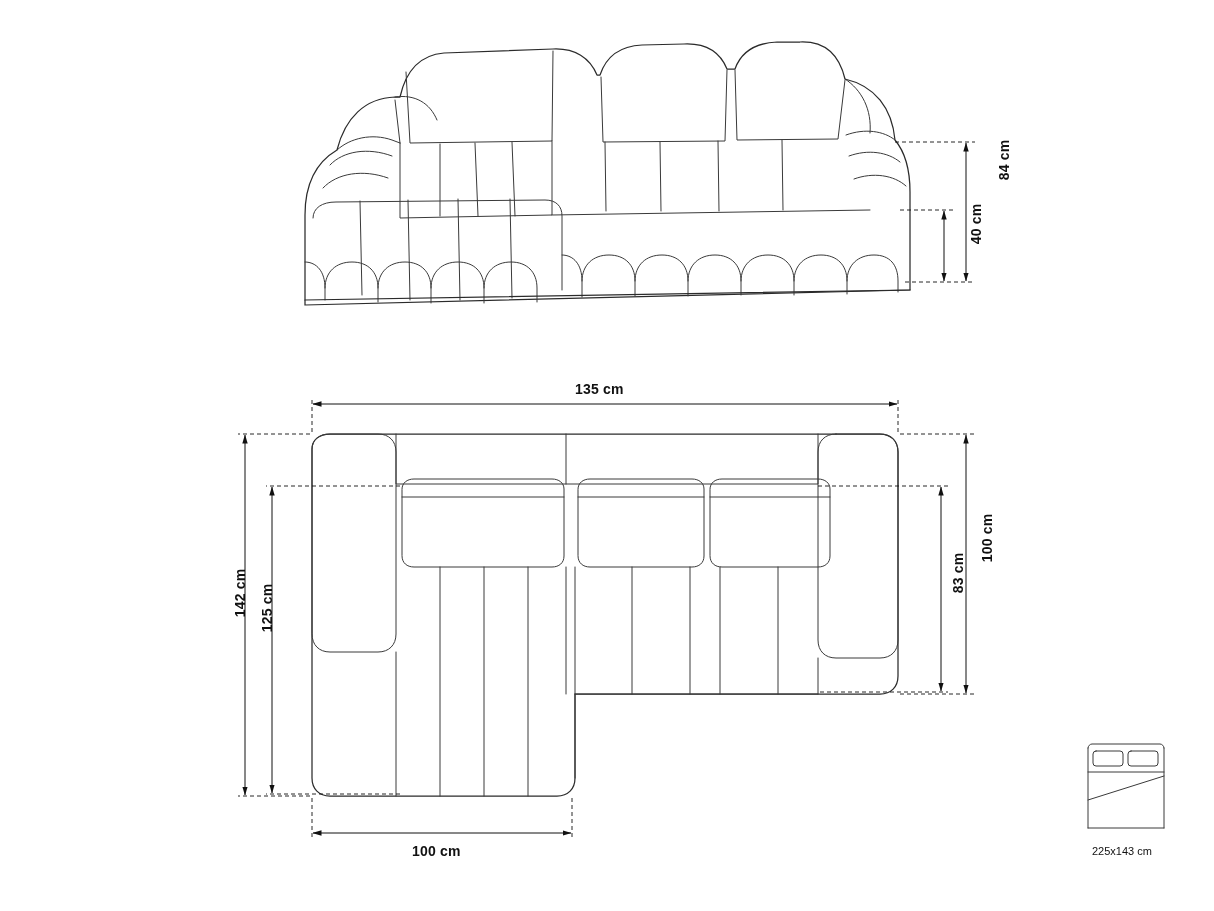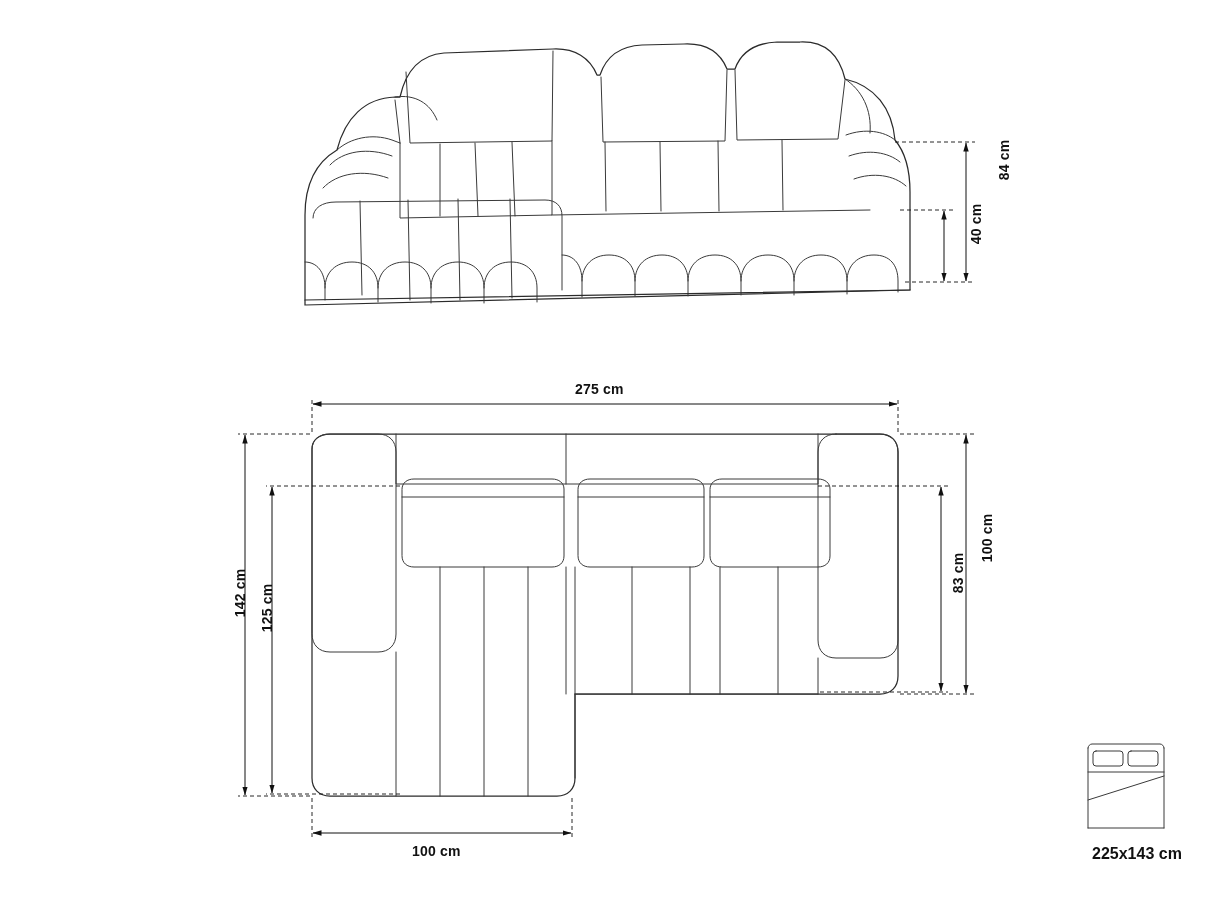--- a/index.html
+++ b/index.html
@@ -32,22 +32,22 @@
     letter-spacing: 0.2px;
     color: #111111;
     white-space: nowrap;
   }
   .dim-label.vert {
     transform-origin: 50% 50%;
     transform: rotate(-90deg);
   }
   .bedsize-label {
     position: absolute;
-    font-size: 16px;
-    font-weight: bold;
+    font-size: 11px;
+    font-weight: normal;
     color: #111111;
     white-space: nowrap;
   }
   .outline {
     fill: none;
     stroke: #2b2b2b;
     stroke-width: 1.25;
     stroke-linejoin: round;
     stroke-linecap: round;
   }
@@ -243,21 +243,21 @@
       <path class="outline-thin" d="M1088 748 C1088 746 1090 744 1092 744 L1160 744 C1162 744 1164 746 1164 748"></path>
       <rect class="outline-thin" x="1093" y="751" width="30" height="15" rx="3"></rect>
       <rect class="outline-thin" x="1128" y="751" width="30" height="15" rx="3"></rect>
       <path class="outline-thin" d="M1088 800 L1164 776"></path>
     </g>
   </svg>
 
   <div class="dim-label vert" style="left: 966px; top: 140px; width: 60px; margin-left: 8px; margin-top: 12px; text-align: center;">84 cm</div>
   <div class="dim-label vert" style="left: 938px; top: 204px; width: 60px; margin-left: 8px; margin-top: 12px; text-align: center;">40 cm</div>
 
-  <div class="dim-label" style="left: 575px; top: 381px;">275 cm</div>
+  <div class="dim-label" style="left: 575px; top: 381px;">135 cm</div>
   <div class="dim-label vert" style="left: 205px; top: 585px; width: 70px; text-align: center;">142 cm</div>
   <div class="dim-label vert" style="left: 232px; top: 600px; width: 70px; text-align: center;">125 cm</div>
   <div class="dim-label vert" style="left: 952px; top: 530px; width: 70px; text-align: center;">100 cm</div>
   <div class="dim-label vert" style="left: 928px; top: 565px; width: 60px; text-align: center;">83 cm</div>
   <div class="dim-label" style="left: 412px; top: 843px;">100 cm</div>
 
   <div class="bedsize-label" style="left: 1092px; top: 845px;">225x143 cm</div>
 
 </div>
 

